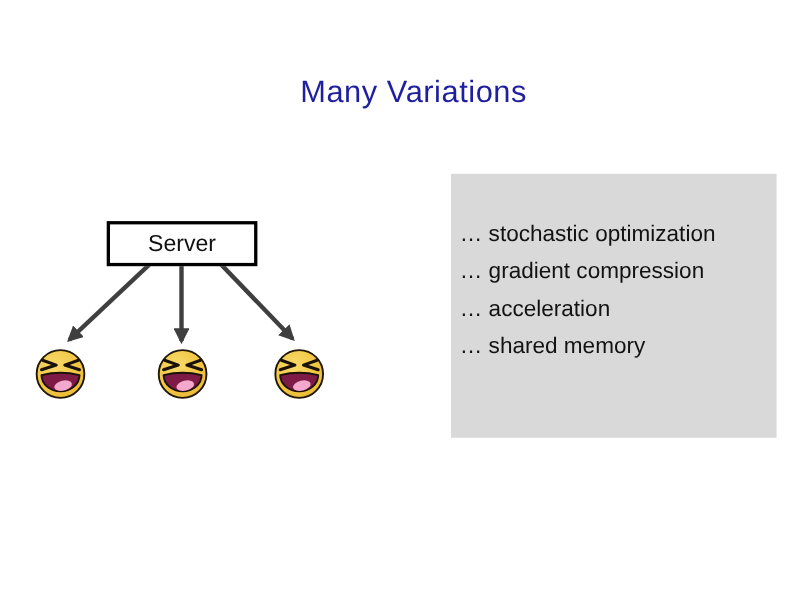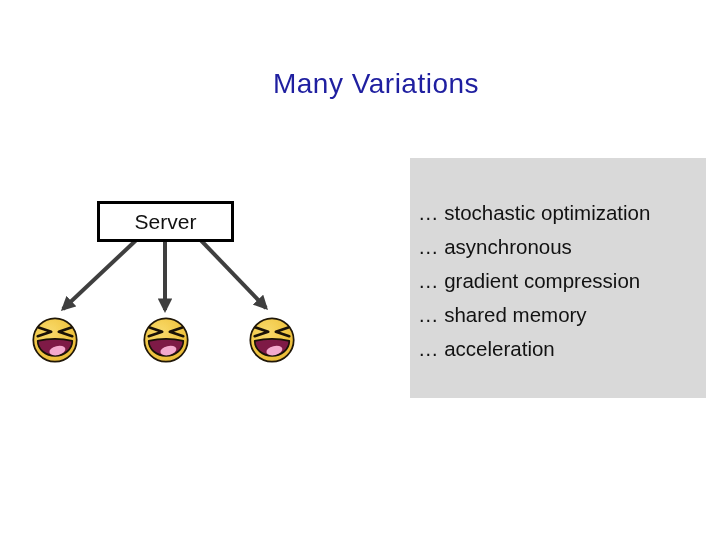--- a/index.html
+++ b/index.html
@@ -121,20 +121,19 @@
   <svg class="smiley s2" viewBox="0 0 50 50">
       <use href="#smiley-art"></use>
     </svg>
   <svg class="smiley s3" viewBox="0 0 50 50">
       <use href="#smiley-art"></use>
     </svg>
 
   <div class="gray-panel">
     <ul class="variation-list">
       <li>… stochastic optimization</li>
-      <li>… asynchronous</li>
       <li>… gradient compression</li>
+      <li>… acceleration</li>
       <li>… shared memory</li>
-      <li>… acceleration</li>
     </ul>
   </div>
 
 </div>
 
 </body></html>

